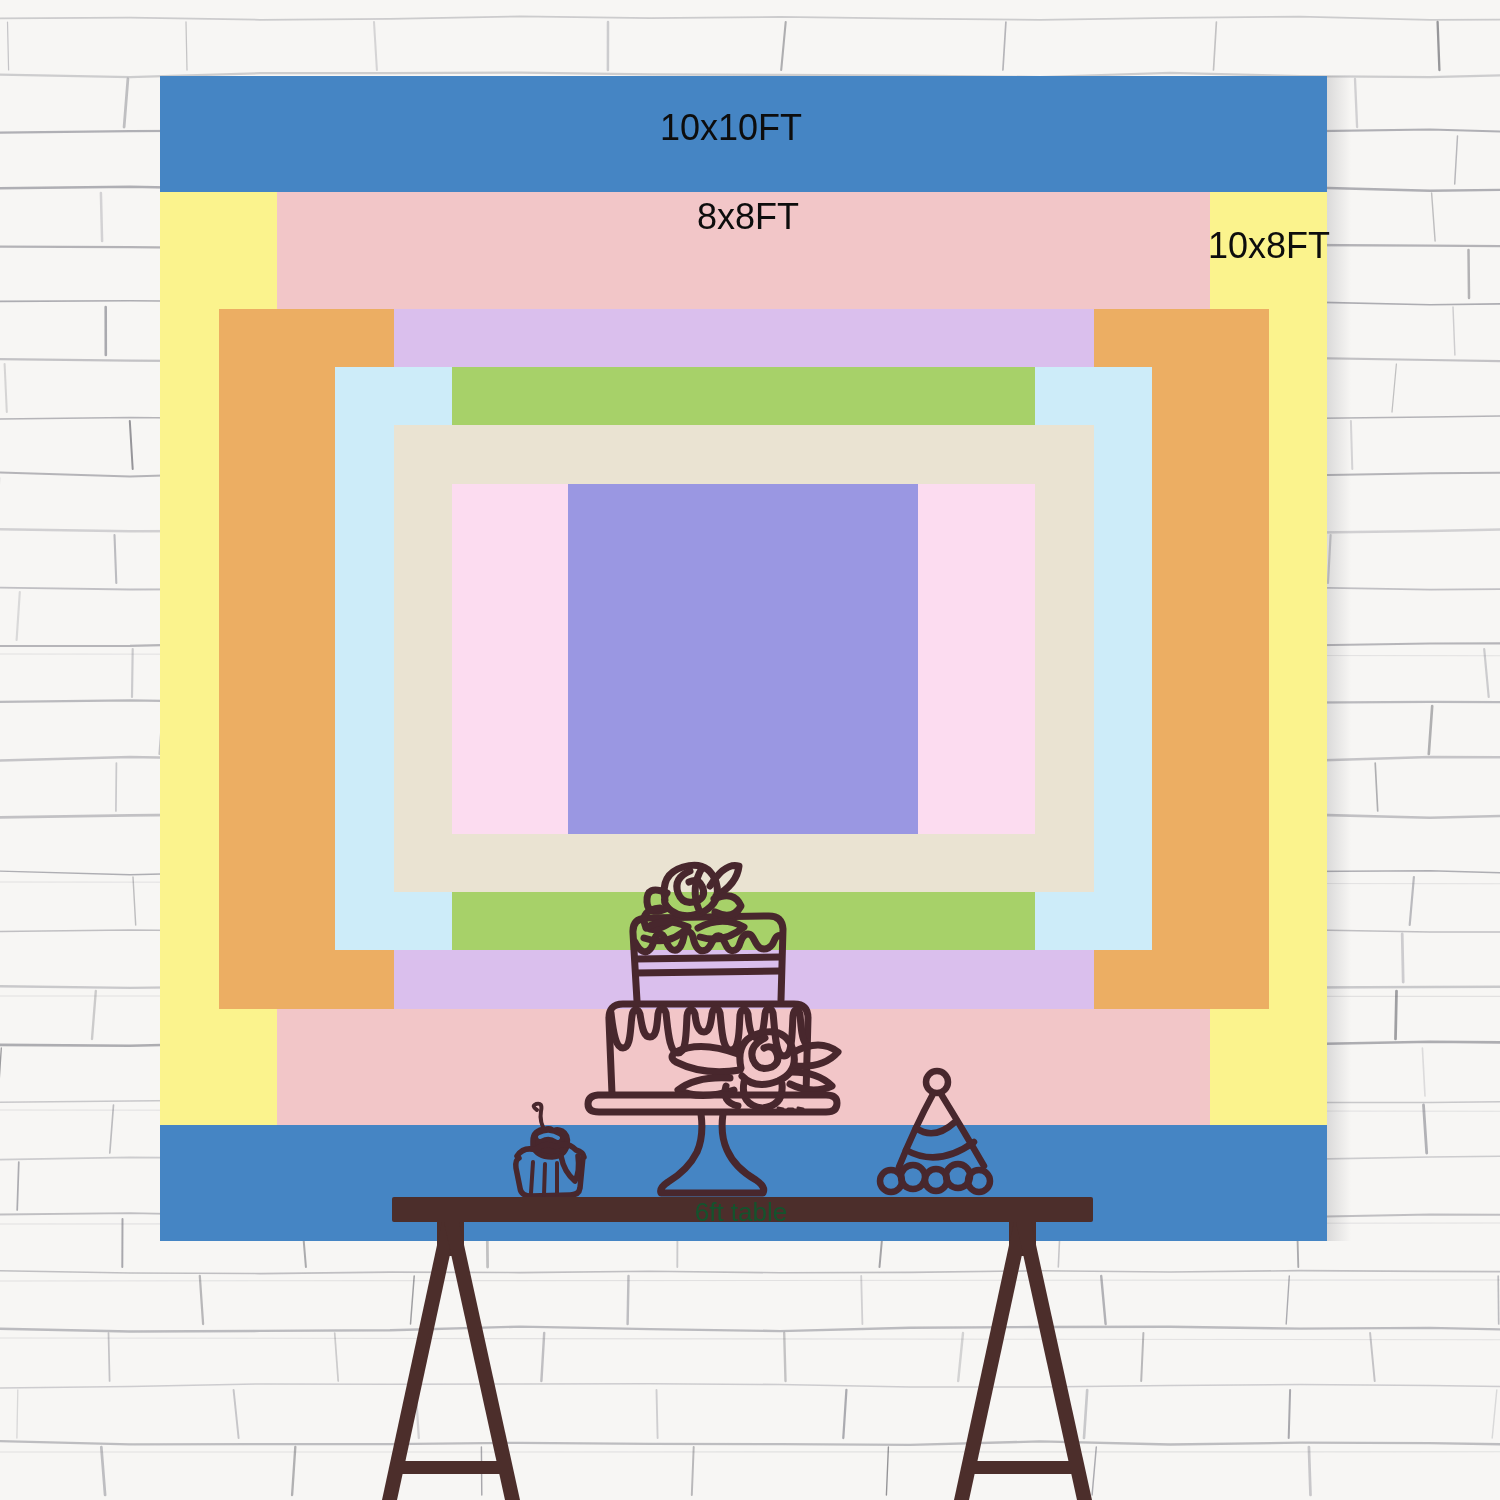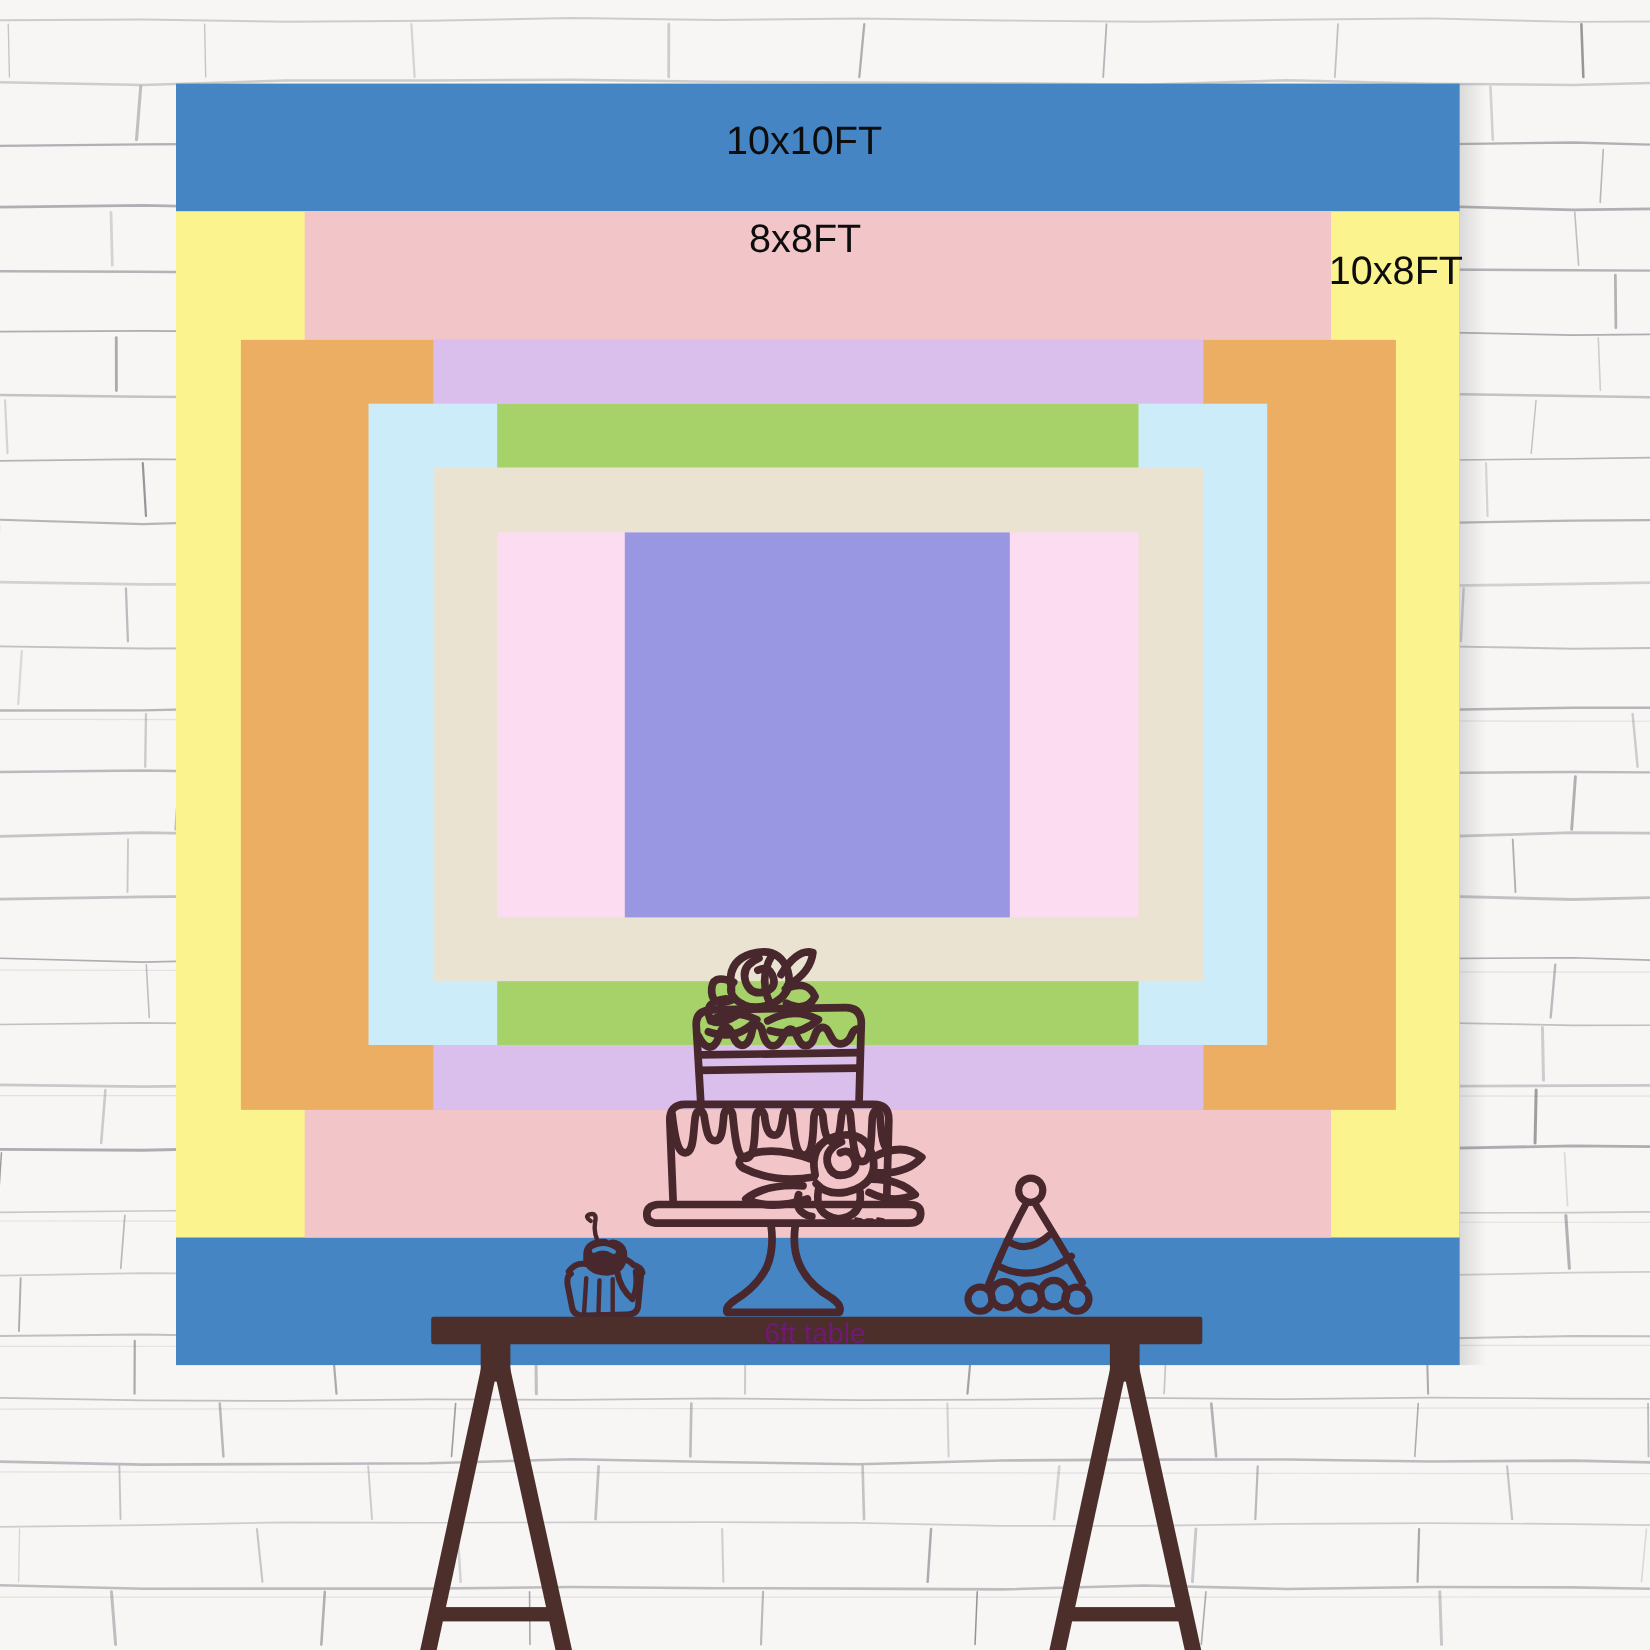--- a/index.html
+++ b/index.html
@@ -10,21 +10,21 @@
   .board{position:absolute;left:0;top:0;width:100%;height:100%;z-index:1;}
   .size-rect{position:absolute;}
   .size-label{position:absolute;transform:translate(-50%,-50%);
               font-size:36px;font-weight:500;color:#0d0d0d;white-space:nowrap;
               letter-spacing:0px;z-index:3;}
   .board-shadow{position:absolute;left:1327px;top:76px;width:24px;height:1165px;
               background:linear-gradient(to right,rgba(70,70,80,0.16),rgba(70,70,80,0));z-index:0;}
   .doodles{z-index:4;pointer-events:none;}
   .furniture{z-index:5;pointer-events:none;}
   .table-label{position:absolute;transform:translate(-50%,-50%);left:741px;top:1212px;
-              font-size:26px;font-weight:500;color:#701a75;z-index:6;white-space:nowrap;}
+              font-size:26px;font-weight:500;color:#14532d;z-index:6;white-space:nowrap;}
 </style>
 </head>
 <body>
 
 <div class="stage">
 
   <svg class="wall" width="1500" height="1500" id="wall">
       <path d="M0 18.4 L130 17.7 L260 19.8 L390 18.8 L520 16.4 L650 18.1 L780 16.9 L910 18.6 L1040 19.8 L1170 17.9 L1300 16.7 L1430 19.9 L1560 19.2" stroke="#6d6d78" stroke-width="1.7684018161147832" opacity="0.30917615138459953" fill="none" stroke-linecap="round"></path>
       <path d="M7.5 22 L8.6 70" stroke="#6d6d78" stroke-width="1.206148723140359" opacity="0.3683127694949508" fill="none" stroke-linecap="round"></path>
       <path d="M186.0 22 L187.0 70" stroke="#4a4a52" stroke-width="1.2504607290029526" opacity="0.28678239474073053" fill="none" stroke-linecap="round"></path>
@@ -260,21 +260,21 @@
       <div class="size-rect" style="left: 277px; top: 192px; width: 933px; height: 933px; background: rgb(242, 198, 200); z-index: 3;"></div>
       <div class="size-rect" style="left: 219px; top: 309px; width: 1050px; height: 700px; background: rgb(236, 174, 99); z-index: 4;"></div>
       <div class="size-rect" style="left: 394px; top: 309px; width: 700px; height: 700px; background: rgb(218, 191, 237); z-index: 5;"></div>
       <div class="size-rect" style="left: 335px; top: 367px; width: 817px; height: 583px; background: rgb(205, 236, 249); z-index: 6;"></div>
       <div class="size-rect" style="left: 452px; top: 367px; width: 583px; height: 583px; background: rgb(167, 209, 105); z-index: 7;"></div>
       <div class="size-rect" style="left: 394px; top: 425px; width: 700px; height: 467px; background: rgb(234, 227, 210); z-index: 8;"></div>
       <div class="size-rect" style="left: 452px; top: 484px; width: 583px; height: 350px; background: rgb(252, 220, 240); z-index: 9;"></div>
       <div class="size-rect" style="left: 568px; top: 484px; width: 350px; height: 350px; background: rgb(154, 151, 226); z-index: 10;"></div>
       <div class="size-label" style="left: 731px; top: 128px;">10x10FT</div>
       <div class="size-label" style="left: 1269px; top: 218px; margin-top: 28px;">10x8FT</div>
-      <div class="size-label" style="left: 732px; top: 217px;">8x8FT</div>
+      <div class="size-label" style="left: 748px; top: 217px;">8x8FT</div>
       <div class="size-label" style="left: 1212px; top: 339px;">9x6FT</div>
       <div class="size-label" style="left: 733px; top: 341px;">6x6FT</div>
       <div class="size-label" style="left: 1100px; top: 397px;">7x5FT</div>
       <div class="size-label" style="left: 732px; top: 397px;">5x5FT</div>
       <div class="size-label" style="left: 1030px; top: 446px;">6x4FT</div>
       <div class="size-label" style="left: 978px; top: 509px;">5x3FT</div>
       <div class="size-label" style="left: 733px; top: 510px;">3x3FT</div>
     </div>
 
   <svg class="doodles" width="1500" height="1500">

